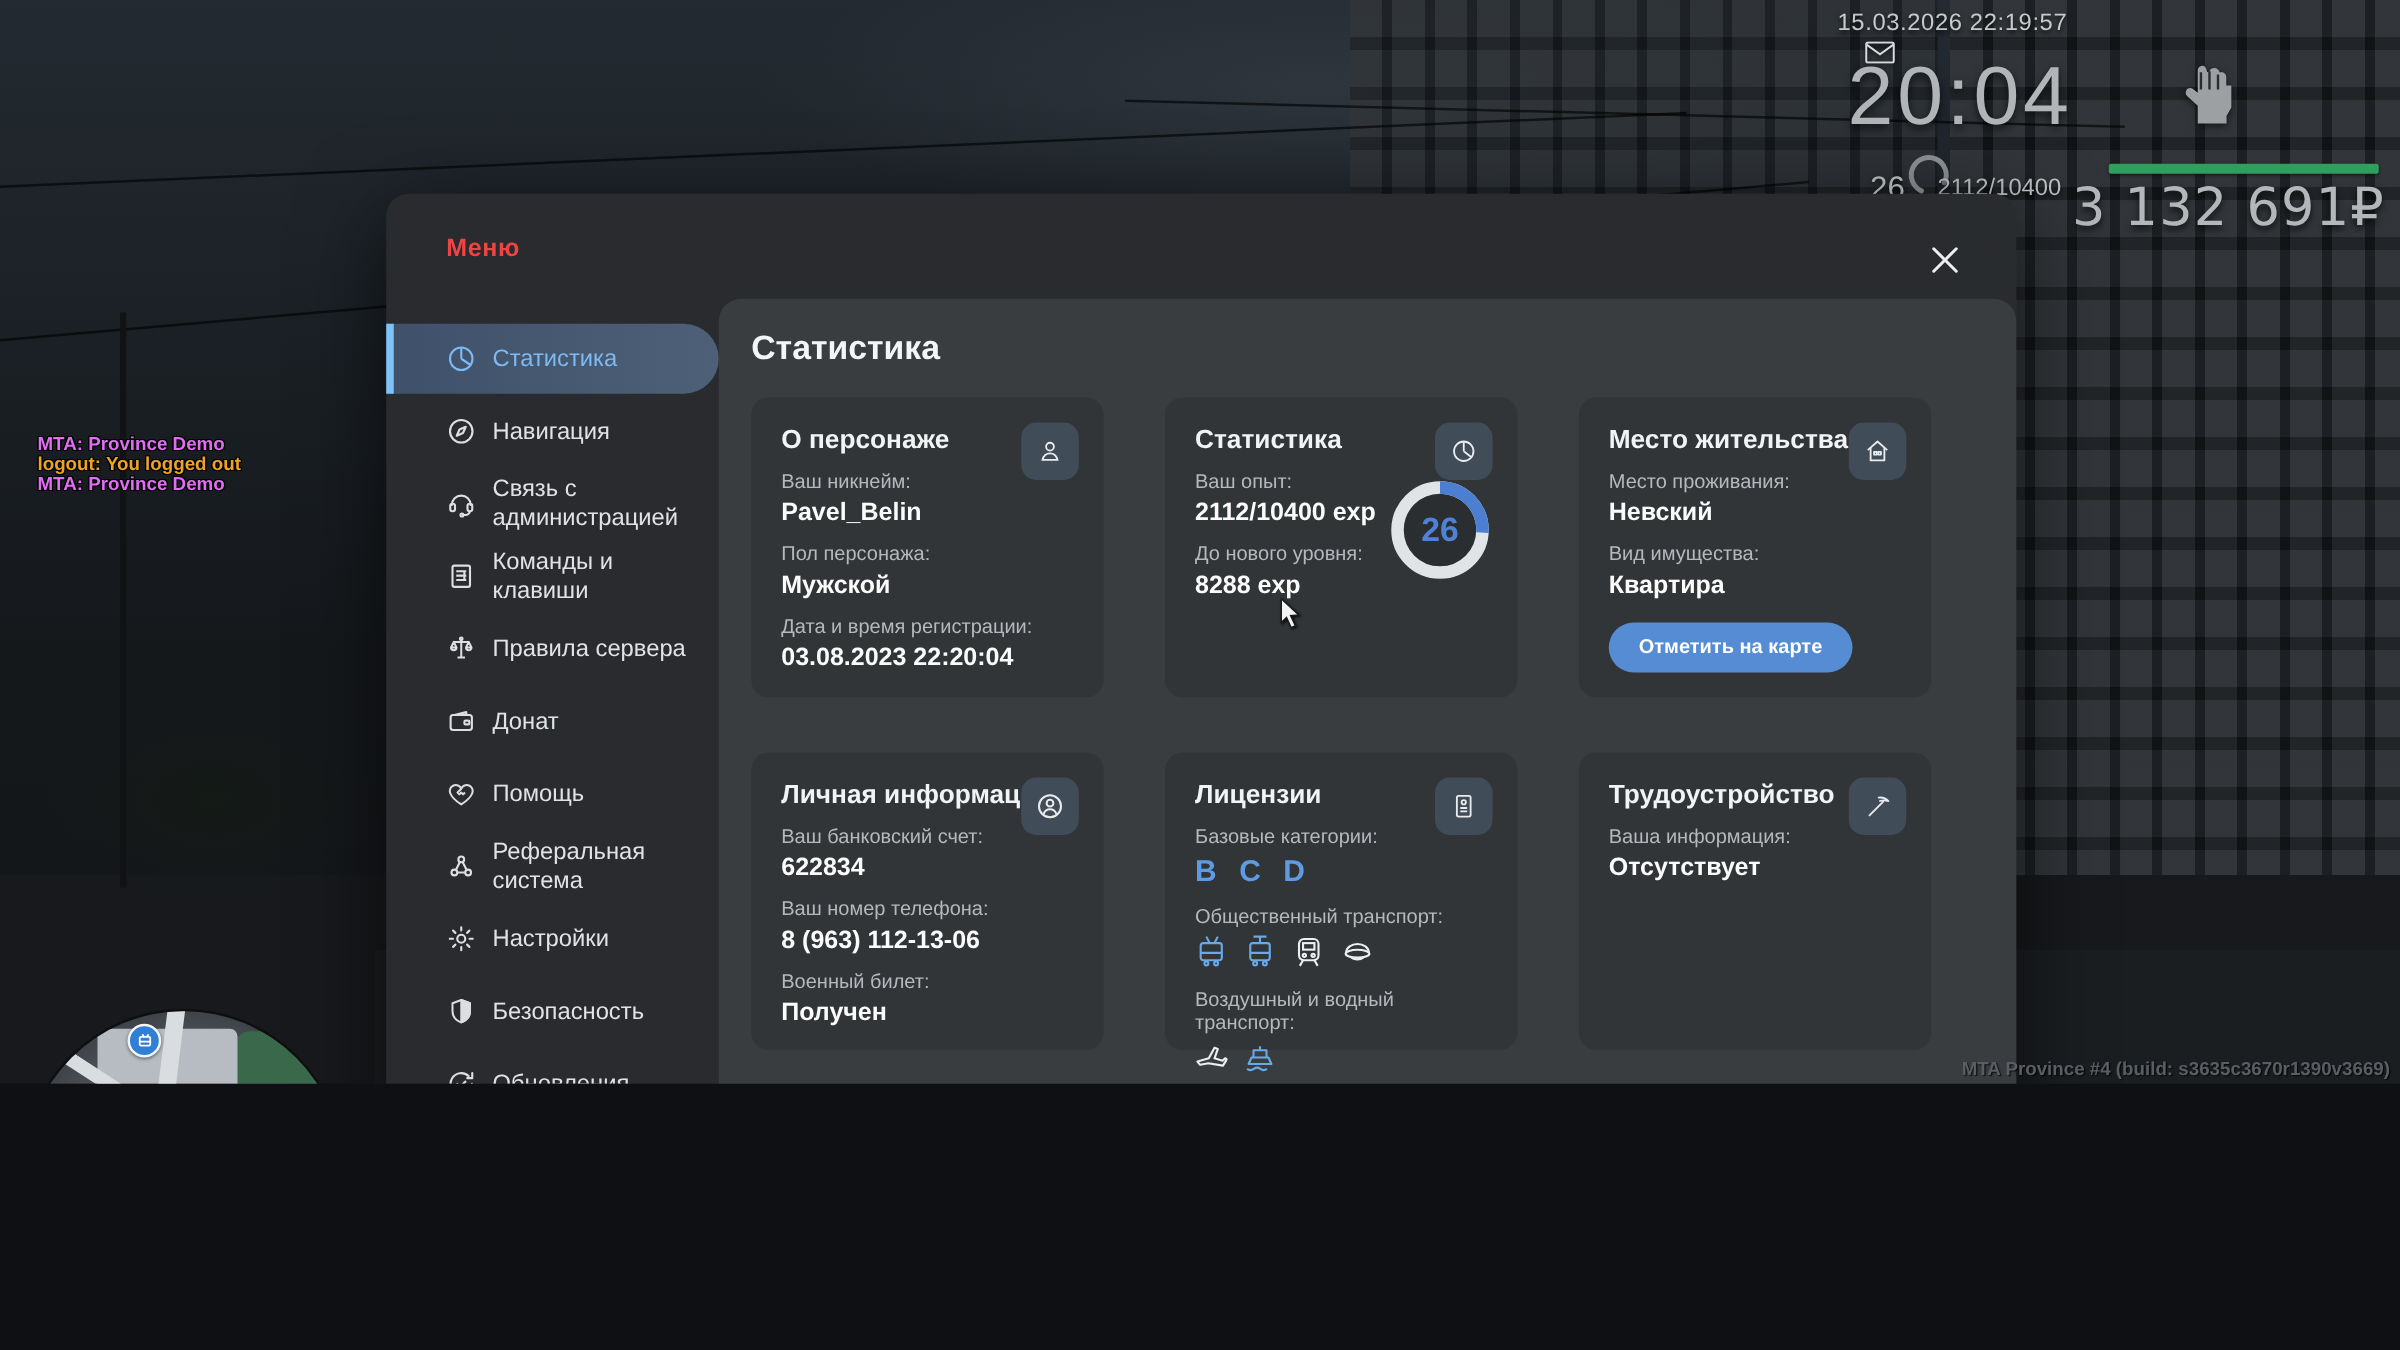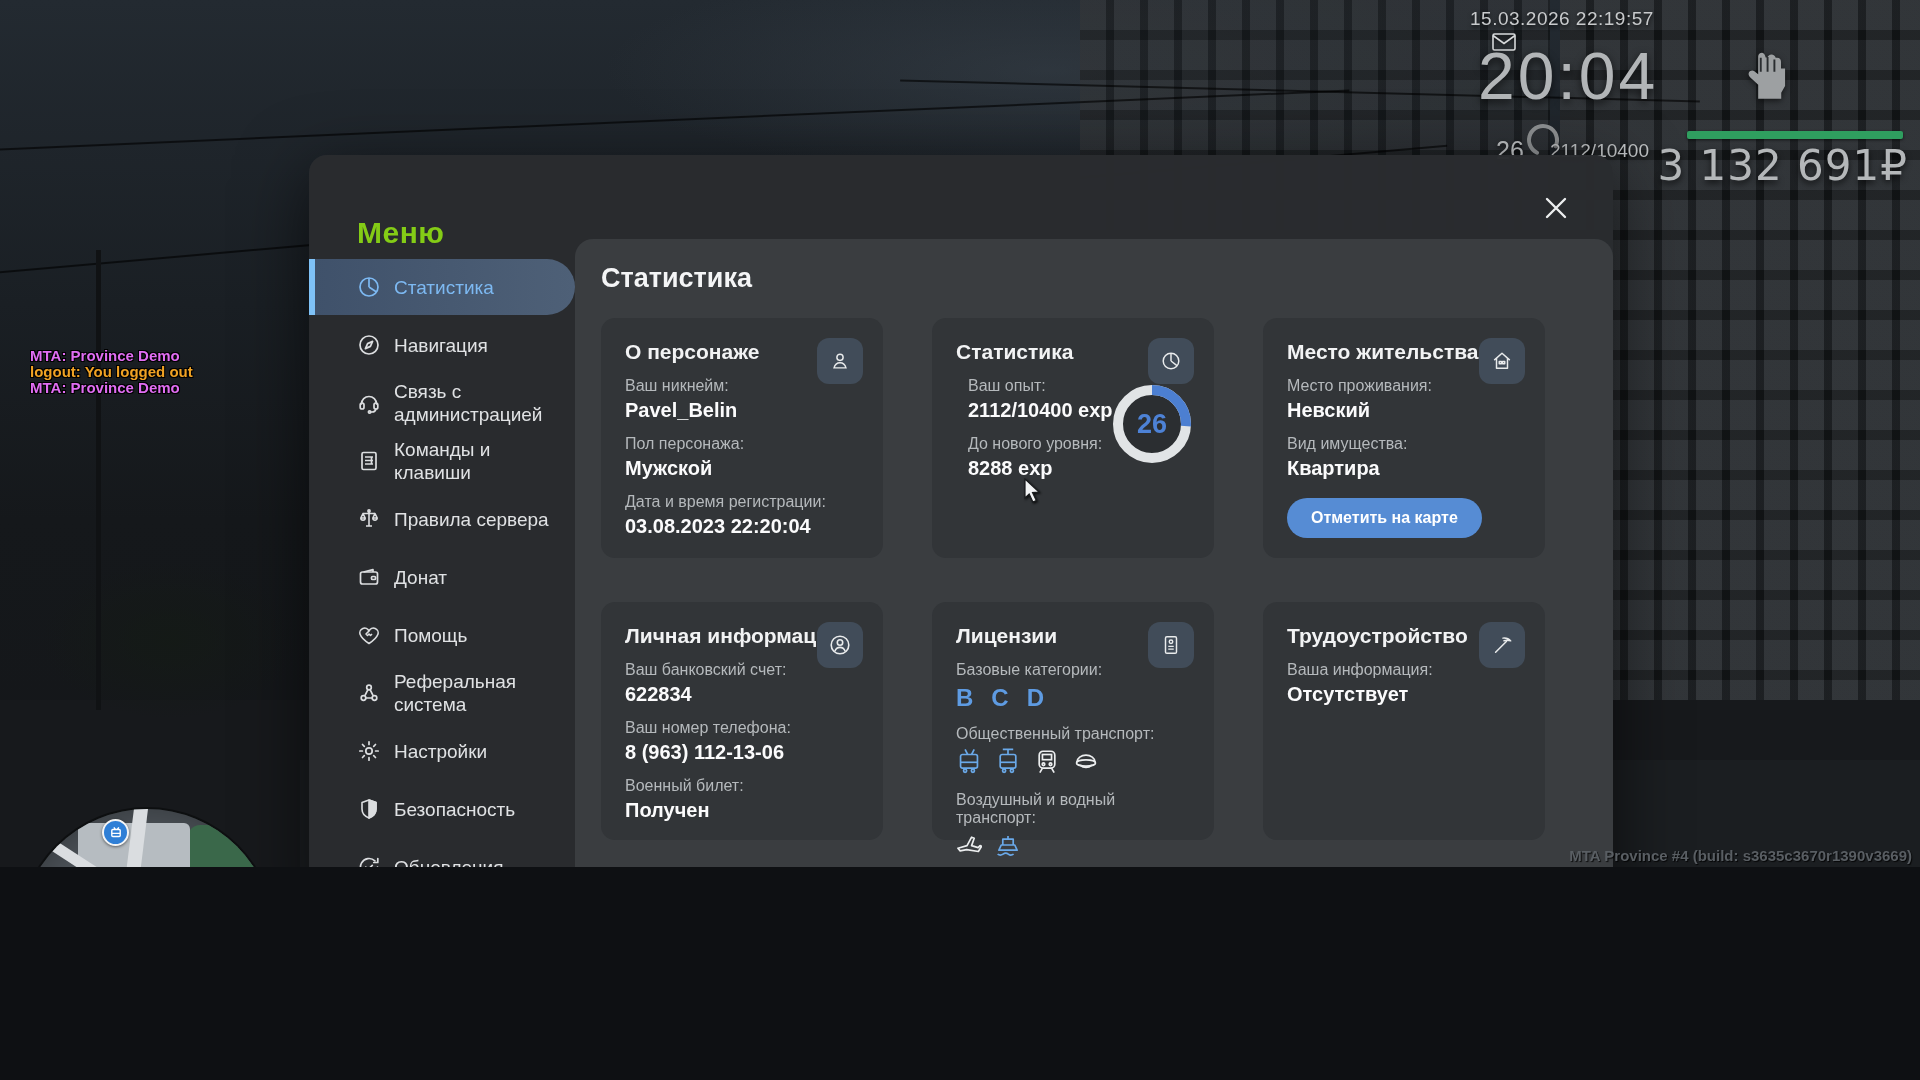--- a/index.html
+++ b/index.html
@@ -38,21 +38,21 @@
   .hud-money{position:absolute;left:1640px;top:141px;width:268px;text-align:right;font-size:42px;color:#b4b7b9;
     font-family:"DejaVu Sans",sans-serif;text-shadow:0 3px 6px rgba(0,0,0,.7);letter-spacing:1px;}
   
   .chat{position:absolute;left:30px;top:348px;font-size:15px;font-weight:bold;line-height:16px;
     text-shadow:1px 1px 0 #000,-1px 1px 0 #000,1px -1px 0 #000,-1px -1px 0 #000;}
   .chat-magenta{color:#e06df2;}
   .chat-orange{color:#f0a224;}
   
   .menu-window{position:absolute;left:309px;top:155px;width:1304px;height:764px;border-radius:18px;
     background:rgba(42,44,47,.985);box-shadow:0 18px 70px rgba(0,0,0,.6);}
-  .menu-title{position:absolute;left:48px;top:33px;font-size:30px;font-weight:bold;color:#84cc16;letter-spacing:.5px;margin-top:28px;}
+  .menu-title{position:absolute;left:48px;top:33px;font-size:20px;font-weight:bold;color:#ef4444;letter-spacing:.5px;}
   .close-btn{position:absolute;right:42px;top:38px;width:30px;height:30px;color:#eceeef;cursor:pointer;}
   
   .sidebar{position:absolute;left:0;top:104px;width:266px;display:flex;flex-direction:column;gap:2px;}
   .side-item{position:relative;display:flex;align-items:center;gap:13px;min-height:56px;
     padding:4px 10px 4px 48px;box-sizing:border-box;color:#e0e2e4;font-size:19px;cursor:pointer;line-height:23px;}
   .side-item .s-ico{flex:0 0 24px;display:flex;color:#dcdee0;}
   .side-item.active{background:linear-gradient(90deg,#3f516a 0%,#4e6077 100%);border-radius:0 30px 30px 0;color:#7db9f2;}
   .side-item.active .s-ico{color:#7db9f2;}
   .side-item.active::before{content:'';position:absolute;left:0;top:0;bottom:0;width:6px;background:#7fc2f7;}
   
@@ -64,21 +64,21 @@
   .c3{left:688px;top:79px; height:240px;}
   .c4{left:26px; top:363px;height:238px;}
   .c5{left:357px;top:363px;height:238px;}
   .c6{left:688px;top:363px;height:238px;}
   .card-title{font-size:21px;font-weight:600;color:#f2f3f4;}
   .card-badge{position:absolute;top:20px;right:20px;width:46px;height:46px;border-radius:12px;background:#414c59;
     display:flex;align-items:center;justify-content:center;color:#e9ebec;}
   .field{margin-top:13px;}
   .field-label{font-size:16px;color:#b5b9bc;}
   .field-value{font-size:20px;font-weight:bold;color:#fbfbfc;margin-top:4px;}
-  .c2 .fields{width:168px;margin-left:12px;}
+  .c2 .fields{width:168px;}
   .ring{position:absolute;top:64px;right:20px;width:84px;height:84px;}
   .ring-num{position:absolute;top:0;left:0;width:84px;height:84px;display:flex;align-items:center;justify-content:center;
     font-size:27px;font-weight:bold;color:#4d82d6;}
   .map-btn{display:inline-block;margin-top:18px;background:#568cd4;color:#fff;font-weight:bold;font-size:16px;
     padding:11px 24px;border-radius:22px;border:none;cursor:pointer;font-family:inherit;}
   .cat-row{display:flex;gap:18px;margin-top:5px;}
   .cat{font-size:24px;font-weight:bold;color:#5e9be2;}
   .lic-row{display:flex;gap:13px;margin-top:5px;align-items:center;}
   .lic-blue{color:#6aa9e9;}
   .lic-white{color:#eceeef;}

